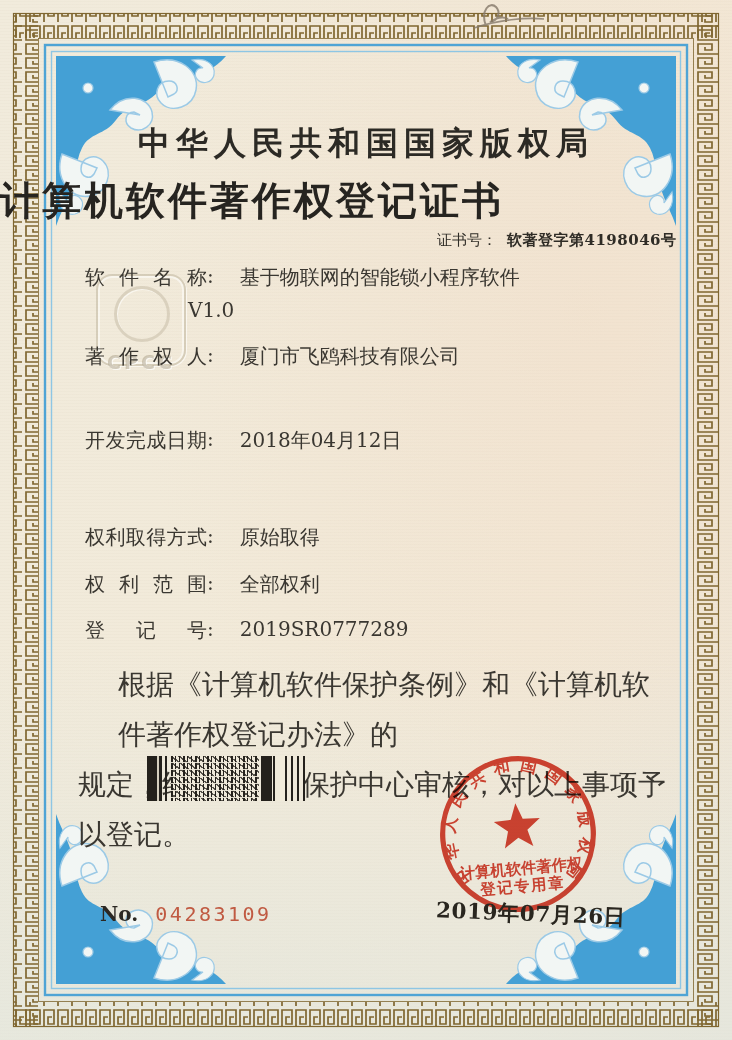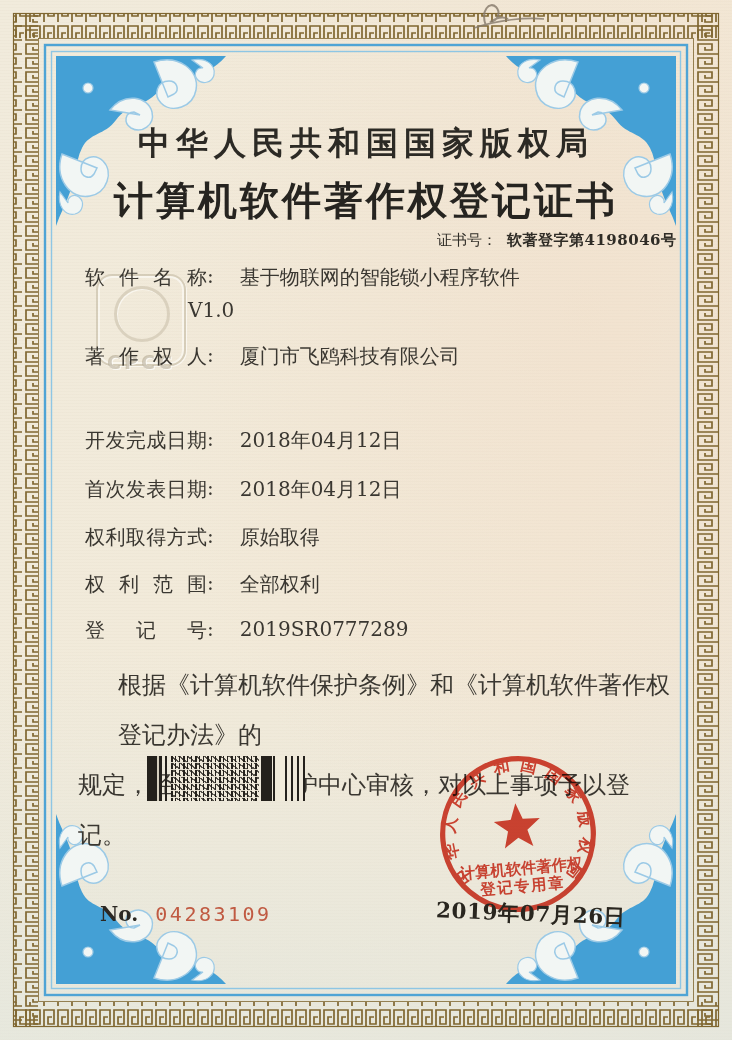--- a/index.html
+++ b/index.html
@@ -37,39 +37,39 @@
     font-size:19px;font-weight:bold;letter-spacing:3px;
     color:rgba(168,156,130,0.5);text-shadow:1px 1px 0 rgba(255,255,254,0.75);
   }
 
   .txt{position:absolute;z-index:3;color:#34312b;}
   .authority{
     left:0;right:0;top:122px;text-align:center;
     font-size:32px;font-weight:bold;letter-spacing:6px;color:#2c2a25;
   }
   .cert-title{
-    left:0;right:0;top:174px;text-align:center;
+    left:0;right:0;top:174px;text-align:left;
     font-size:39px;font-weight:bold;letter-spacing:3px;color:#262420;
   }
   .certno{left:437px;top:231px;font-size:15px;display:flex;gap:10px;color:#2f2c26;}
   .certno .v{font-weight:bold;letter-spacing:0.5px;}
 
   .row{position:absolute;left:85px;z-index:3;font-size:20px;color:#3a3731;white-space:nowrap;}
   .row .lbl{
     display:inline-block;width:122px;
     text-align:justify;text-align-last:justify;text-justify:inter-character;
     vertical-align:top;
   }
   .row .cl{display:inline-block;vertical-align:top;}
   .row .val{display:inline-block;margin-left:26px;vertical-align:top;}
   .row .val2{display:block;margin-left:103px;margin-top:7px;}
 
   .statement{
     position:absolute;left:78px;top:660px;width:592px;z-index:3;
-    font-size:24px;line-height:50px;color:#3a3731;
+    font-size:28px;line-height:50px;color:#3a3731;
   }
   .statement .l1{padding-left:40px;}
 
   .barcode{position:absolute;left:147px;top:756px;width:158px;height:45px;z-index:3;display:flex;}
   .bc1{width:15px;background:repeating-linear-gradient(90deg,#24211c 0 10px,#d6d0bf 10px 12px,#24211c 12px 15px);}
   .bc2{width:9px;background:linear-gradient(90deg,rgba(0,0,0,0) 0 3px,#24211c 3px 5px,rgba(0,0,0,0) 5px 9px);}
   .bc3{width:88px;background:
       repeating-linear-gradient(0deg, rgba(239,233,218,0) 0 3px, rgba(239,233,218,0.9) 3px 4px, rgba(239,233,218,0) 4px 7px),
       repeating-linear-gradient(37deg, rgba(36,33,28,0.75) 0 1.5px, rgba(0,0,0,0) 1.5px 5px),
       repeating-linear-gradient(90deg,#24211c 0 2px,#efe9da 2px 4px,#24211c 4px 5px,#efe9da 5px 8px,#24211c 8px 9px,#efe9da 9px 12px);}
@@ -158,23 +158,20 @@
   <div class="row" style="top:264px">
     <span class="lbl">软件名称</span><span class="cl">:</span><span class="val">基于物联网的智能锁小程序软件</span>
     <span class="val2">V1.0</span>
   </div>
   <div class="row" style="top:343px">
     <span class="lbl">著作权人</span><span class="cl">:</span><span class="val">厦门市飞鸥科技有限公司</span>
   </div>
   <div class="row" style="top:427px">
     <span class="lbl">开发完成日期</span><span class="cl">:</span><span class="val">2018年04月12日</span>
   </div>
-  <div class="row" style="top:476px">
-    <span class="lbl">首次发表日期</span><span class="cl">:</span><span class="val">2018年04月12日</span>
-  </div>
   <div class="row" style="top:571px">
     <span class="lbl">权利范围</span><span class="cl">:</span><span class="val">全部权利</span>
   </div>
   <div class="row" style="top:524px">
     <span class="lbl">权利取得方式</span><span class="cl">:</span><span class="val">原始取得</span>
   </div>
   <div class="row" style="top:617px">
     <span class="lbl">登记号</span><span class="cl">:</span><span class="val">2019SR0777289</span>
   </div>
 

